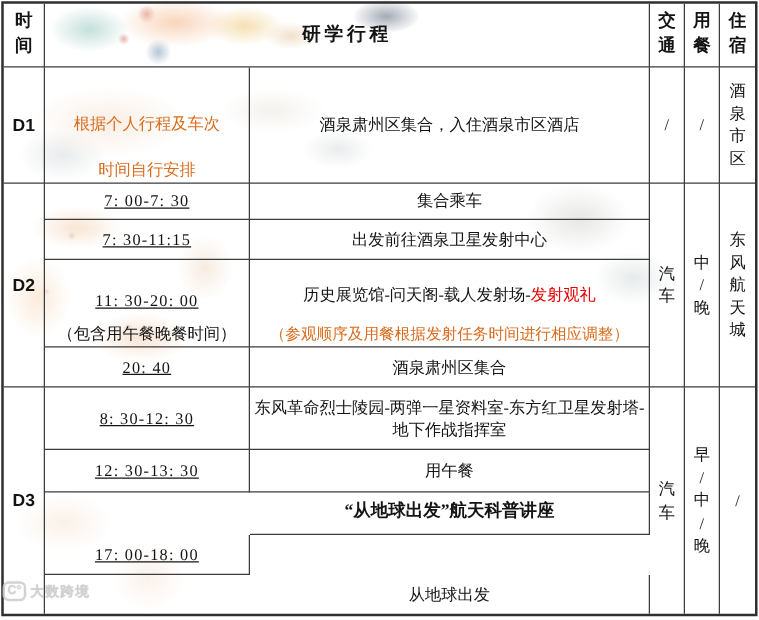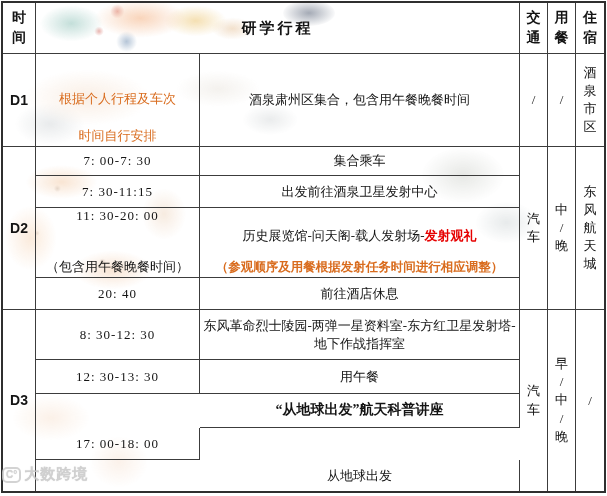--- a/index.html
+++ b/index.html
@@ -56,33 +56,33 @@
     grid-template-rows:51px 93px 29px 32px 70px 32px 50px 34px 34px 32px 31px;}
   .c{border-right:1px solid var(--line);border-bottom:1px solid var(--line);
     display:flex;align-items:center;justify-content:center;text-align:center;
     font-size:13px;line-height:1.35;padding:1px 2px;background:transparent;}
   .no-r{border-right:none;}
   .no-b{border-bottom:none;}
   .vert{white-space:pre-line;letter-spacing:0;line-height:1.4;}
   .hdr{font-weight:bold;font-size:14px;}
   .hdr-main{font-weight:bold;font-size:15px;letter-spacing:3px;}
   .day{font-weight:bold;font-size:14px;font-family:"Liberation Sans","DejaVu Sans",sans-serif;text-align:right;}
-  .time{letter-spacing:1px;}
+  .time{letter-spacing:1px;text-decoration:underline;}
   .stack{display:flex;flex-direction:column;align-items:center;justify-content:flex-end;}
   .orange{color:var(--orange);}
-  .red{color:var(--red);font-weight:bold;}
+  .red{color:var(--red);font-weight:normal;}
   .lecture{font-weight:bold;font-size:14px;}
-  .note{font-size:12.5px;font-weight:bold;}
+  .note{font-size:12.5px;}
   
   .wm{position:absolute;left:2px;top:465px;z-index:2;display:flex;align-items:center;
     gap:3px;color:#c8c8c8;opacity:.85;font-family:"Liberation Sans","DejaVu Sans",sans-serif;
     text-shadow:0 0 1px rgba(160,160,160,.6);}
   .wm-icon{display:inline-block;border:2px solid #cccccc;border-radius:5px;
     font-size:10px;font-weight:bold;line-height:12px;padding:0 2px;color:#cccccc;}
-  .wm-text{font-size:15px;font-weight:bold;letter-spacing:1px;}
+  .wm-text{font-size:11px;font-weight:bold;letter-spacing:1px;}
 </style>
 </head>
 <body>
 
 <div class="art art-top"></div>
 <div class="art art-navy"></div>
 <div class="art art-d1"></div>
 <div class="art art-flowers"></div>
 <div class="art art-center"></div>
 <div class="art art-bottom"></div>
@@ -98,43 +98,43 @@
     <div class="c hdr vert" style="grid-column:5;grid-row:1">用
 餐</div>
     <div class="c hdr vert no-r" style="grid-column:6;grid-row:1">住
 宿</div>
 
     <div class="c day" style="grid-column:1;grid-row:2">D1</div>
     <div class="c stack orange" style="grid-column:2;grid-row:2;gap:20px">
       <span>根据个人行程及车次</span>
       <span>时间自行安排</span>
     </div>
-    <div class="c" style="grid-column:3;grid-row:2">酒泉肃州区集合，包含用午餐晚餐时间</div>
+    <div class="c" style="grid-column:3;grid-row:2">酒泉肃州区集合，入住酒泉市区酒店</div>
     <div class="c" style="grid-column:4;grid-row:2">/</div>
     <div class="c" style="grid-column:5;grid-row:2">/</div>
     <div class="c vert no-r" style="grid-column:6;grid-row:2">酒
 泉
 市
 区</div>
 
     <div class="c day" style="grid-column:1;grid-row:3 / span 4">D2</div>
     <div class="c time" style="grid-column:2;grid-row:3">7: 00-7: 30</div>
     <div class="c" style="grid-column:3;grid-row:3">集合乘车</div>
     <div class="c time" style="grid-column:2;grid-row:4">7: 30-11:15</div>
     <div class="c" style="grid-column:3;grid-row:4">出发前往酒泉卫星发射中心</div>
-    <div class="c stack" style="grid-column:2;grid-row:5;gap:34px">
+    <div class="c stack" style="grid-column:2;grid-row:5;gap:9px">
       <span class="time">11: 30-20: 00</span>
       <span>（包含用午餐晚餐时间）</span>
     </div>
     <div class="c stack" style="grid-column:3;grid-row:5;gap:15px">
       <span><span>历史展览馆-问天阁-载人发射场-</span><span class="red">发射观礼</span></span>
       <span class="orange note">（参观顺序及用餐根据发射任务时间进行相应调整）</span>
     </div>
     <div class="c time" style="grid-column:2;grid-row:6">20: 40</div>
-    <div class="c" style="grid-column:3;grid-row:6">前往酒店休息</div>
+    <div class="c" style="grid-column:3;grid-row:6">酒泉肃州区集合</div>
     <div class="c vert" style="grid-column:4;grid-row:3 / span 4">汽
 车</div>
     <div class="c vert" style="grid-column:5;grid-row:3 / span 4">中
 /
 晚</div>
     <div class="c vert no-r" style="grid-column:6;grid-row:3 / span 4">东
 风
 航
 天
 城</div>

